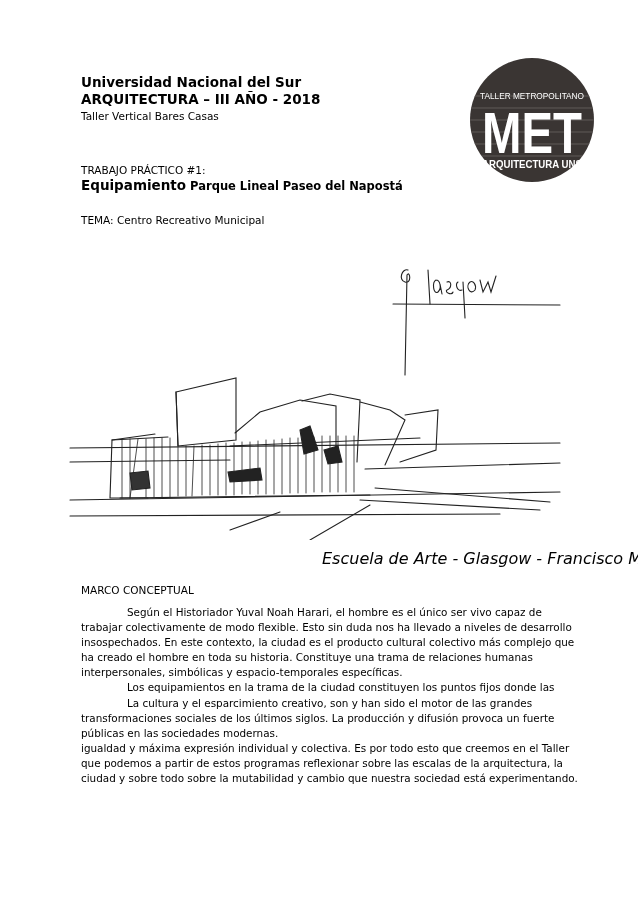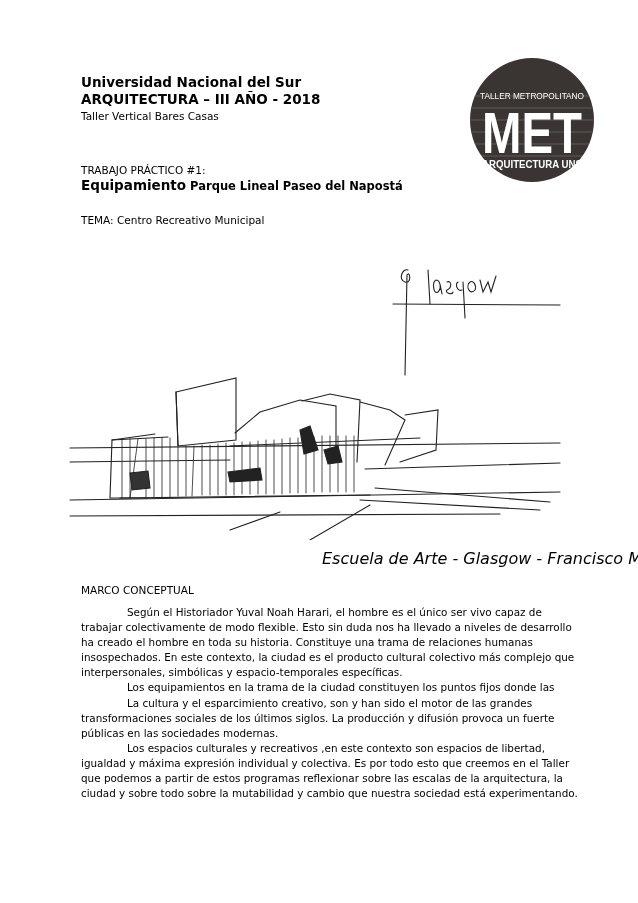--- a/index.html
+++ b/index.html
@@ -93,24 +93,23 @@
   </svg>
 </div>
 
 <div class="abs caption" style="left:322px; top:549px;">Escuela de Arte - Glasgow - Francisco Mangado</div>
 
 <div class="abs h2" style="left:81px; top:584px;">MARCO CONCEPTUAL</div>
 
 <div class="body">
   <span class="line indent">Según el Historiador Yuval Noah Harari, el hombre es el único ser vivo capaz de</span>
   <span class="line">trabajar colectivamente de modo flexible. Esto sin duda nos ha llevado a niveles de desarrollo</span>
+  <span class="line">insospechados. En este contexto, la ciudad es el producto cultural colectivo más complejo que</span>
   <span class="line">ha creado el hombre en toda su historia. Constituye una  trama de relaciones humanas</span>
-  <span class="line">insospechados. En este contexto, la ciudad es el producto cultural colectivo más complejo que</span>
   <span class="line">interpersonales, simbólicas y espacio-temporales específicas.</span>
   <span class="line indent">Los equipamientos en la trama de la ciudad constituyen los puntos fijos donde las</span>
   <span class="line indent">La cultura y el esparcimiento creativo, son y han sido el motor de las grandes</span>
   <span class="line">transformaciones sociales de los últimos siglos. La producción y difusión provoca un fuerte</span>
   <span class="line">públicas en las sociedades modernas.</span>
-  <span class="line indent">Los espacios culturales y recreativos ,en este contexto son espacios de libertad,</span>
   <span class="line">igualdad y máxima expresión individual y colectiva. Es por todo esto que creemos en el Taller</span>
   <span class="line">que podemos a partir de estos programas reflexionar sobre las escalas de la arquitectura, la</span>
   <span class="line">ciudad y sobre todo sobre la mutabilidad y cambio que nuestra sociedad está experimentando.</span>
 </div>
 
 </body></html>

